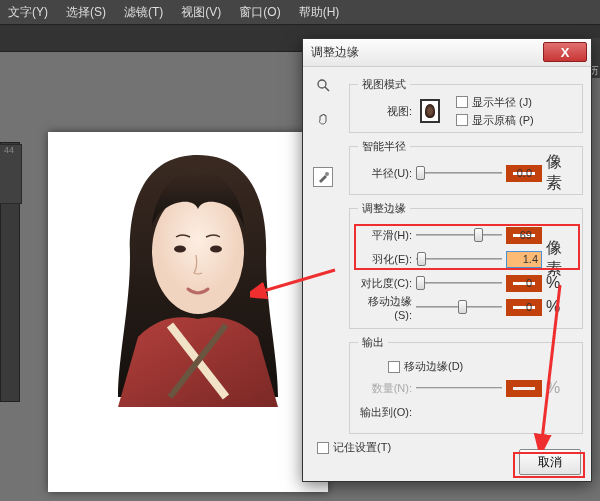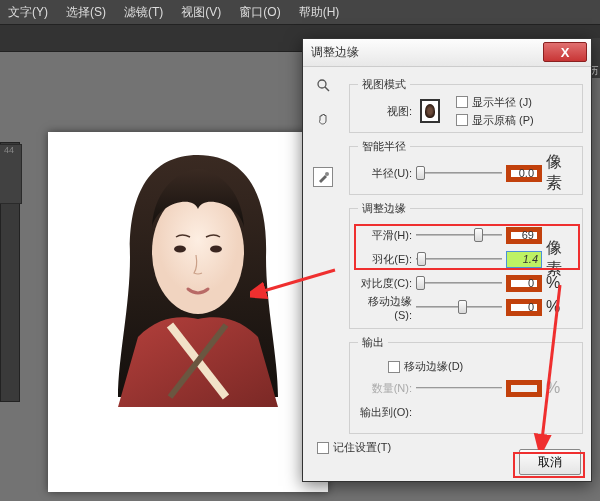--- a/index.html
+++ b/index.html
@@ -34,22 +34,22 @@
 fieldset legend { font-size: 11px; padding: 0 4px; color: #333; }
 
 .row { display: flex; align-items: center; height: 22px; gap: 4px; margin: 2px 0; }
 .row .lbl { width: 54px; text-align: right; font-size: 11px; color: #333; }
 .row .lbl.disabled { color: #aaa; }
 
 .slider { flex: 1; height: 16px; position: relative; }
 .slider .track { position: absolute; top: 7px; left: 0; right: 0; height: 2px; background: #bcbcbc; border-top: 1px solid #999; }
 .slider .thumb { position: absolute; top: 1px; width: 9px; height: 14px; background: linear-gradient(#fdfdfd, #d8d8d8); border: 1px solid #777; border-radius: 2px; }
 
-.numbox { width: 36px; height: 17px; border: 5px solid #c2410c; background: #fff; font-size: 11px; text-align: right; padding: 0 3px; display: flex; align-items: center; justify-content: flex-end; }
-.numbox.hl { background: #bef264; border: 1px solid #4a90d9; font-style: italic; }
+.numbox { width: 36px; height: 17px; border: 7px solid #c2410c; background: #fff; font-size: 11px; text-align: right; padding: 0 3px; display: flex; align-items: center; justify-content: flex-end; }
+.numbox.hl { background: #fdba74; border: 1px solid #4a90d9; }
 .numbox.disabled { background: #f0f0f0; color: #aaa; }
 
 .unit { width: 28px; font-size: 16px; color: #333; }
 
 .checkbox { width: 12px; height: 12px; border: 1px solid #888; background: #fff; display: inline-block; margin-right: 4px; flex-shrink: 0; }
 .chk-row { display: flex; align-items: center; margin: 3px 0 3px 30px; font-size: 11px; }
 
 .thumb-preview { width: 20px; height: 24px; border: 2px solid #333; background: #fff; display: inline-flex; align-items: center; justify-content: center; margin: 0 4px; }
 .thumb-preview .mini { width: 10px; height: 14px; background: radial-gradient(ellipse at center, #6b4a3a 30%, #2a1a12 70%); border-radius: 50% 50% 40% 40%; }
 

